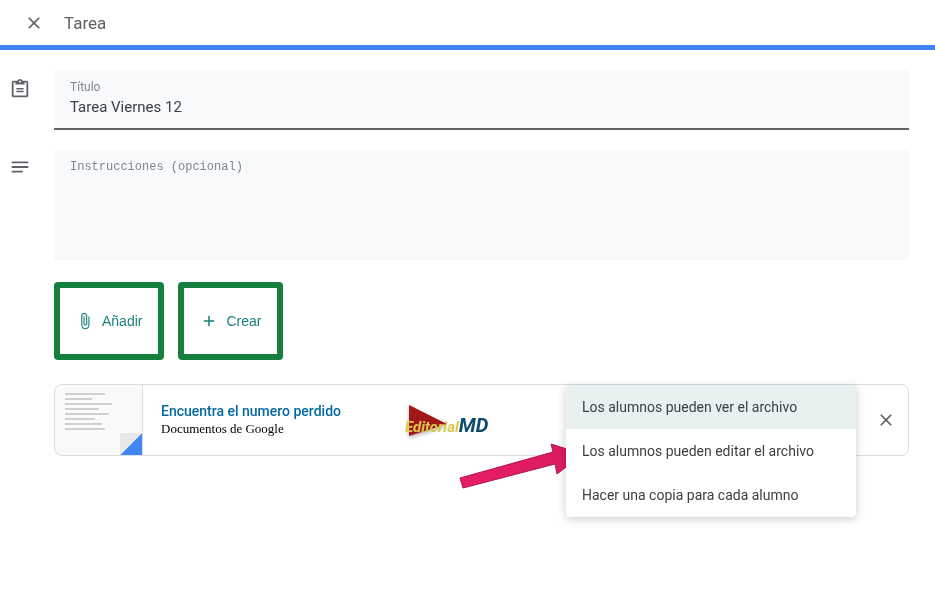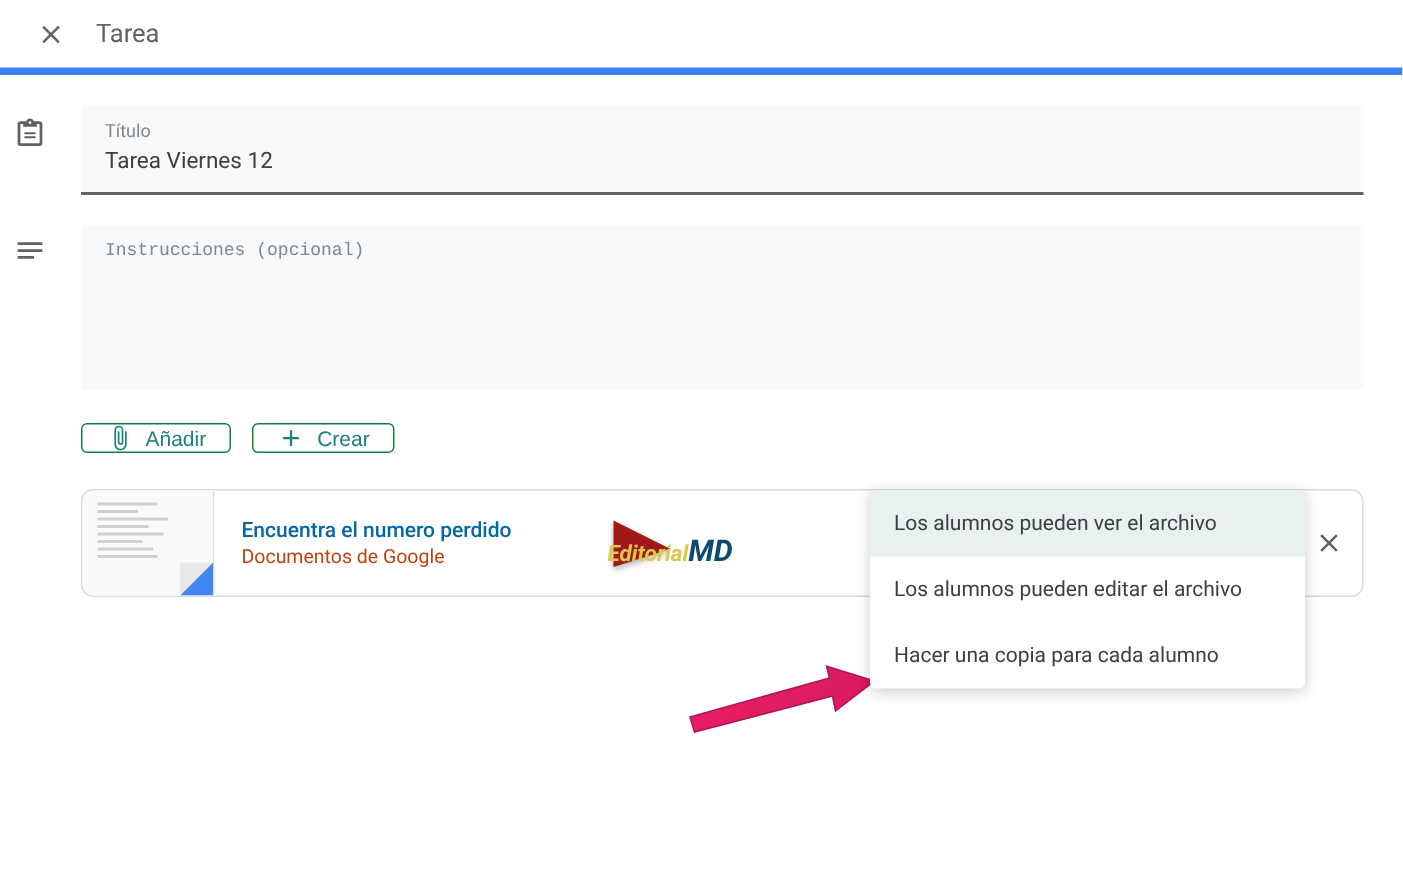--- a/index.html
+++ b/index.html
@@ -70,24 +70,24 @@
     }
     .buttons-row {
       display: flex;
       gap: 14px;
       margin-top: 22px;
     }
     .btn {
       display: flex;
       align-items: center;
       gap: 8px;
-      border: 1px solid #15803d;
+      border: 6px solid #15803d;
       background: #fff;
       border-radius: 4px;
-      padding: 0 16px;
+      padding: 24px 16px;
       font-size: 14px;
       font-weight: 500;
       color: #1a7f7e;
       cursor: pointer;
     }
     .attachment {
       margin-top: 24px;
       border: 1px solid #dadce0;
       border-radius: 8px;
       display: flex;
@@ -134,22 +134,23 @@
       padding-left: 18px;
       flex: 0 0 260px;
     }
     .attachment-title {
       font-size: 14px;
       font-weight: 500;
       color: #0369a1;
     }
     .attachment-type {
       font-size: 13px;
-      color: #c2410c;
+      color: #000000;
       margin-top: 2px;
+      font-family: Liberation Serif, serif;
     }
     .watermark {
       display: flex;
       align-items: center;
       margin-left: 6px;
     }
     .wm-play {
       width: 0; height: 0;
       border-style: solid;
       border-width: 19px 0 12px 38px;
@@ -163,21 +164,21 @@
       z-index: 1;
       font-style: italic;
       font-weight: 700;
       font-size: 15px;
     }
     .wm-ed { color: #dbc84f; }
     .wm-md { color: #0c4a6e; font-size: 20px; }
     .dropdown {
       position: absolute;
       top: 0;
-      right: 38px;
+      right: 52px;
       width: 290px;
       background: #fff;
       box-shadow: 0 2px 10px rgba(0,0,0,.2);
       border-radius: 4px;
       z-index: 10;
     }
     .dropdown-item {
       padding: 14px 16px;
       font-size: 14px;
       color: #3c4043;

